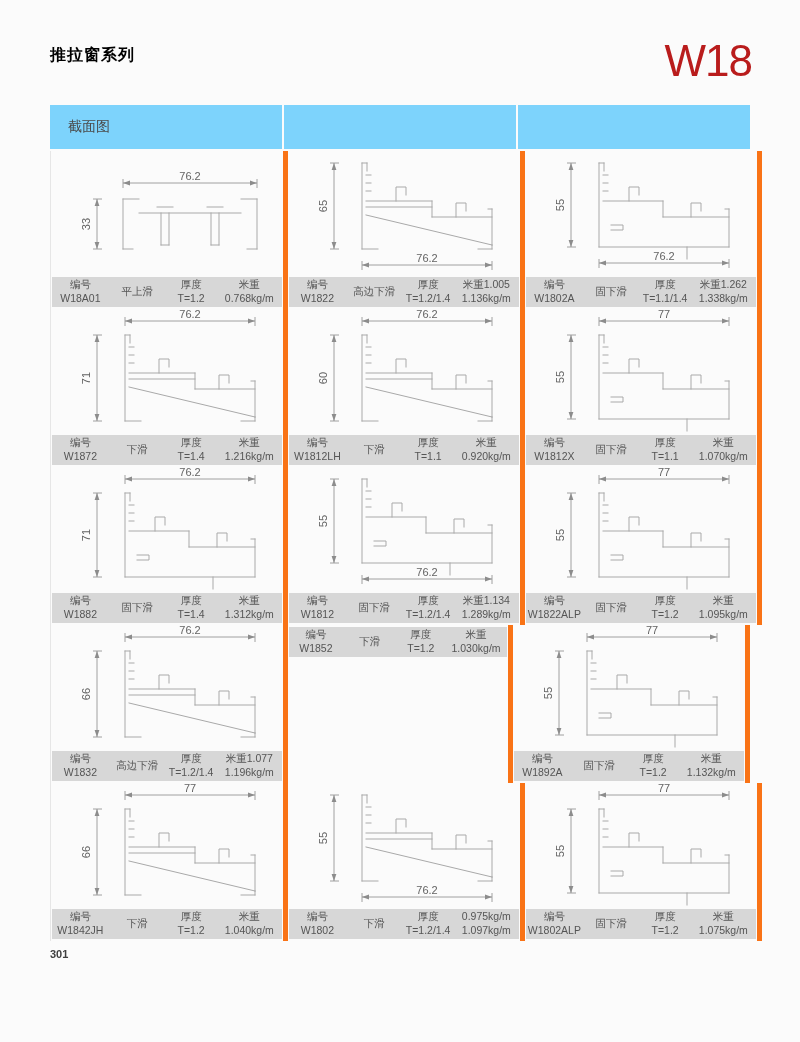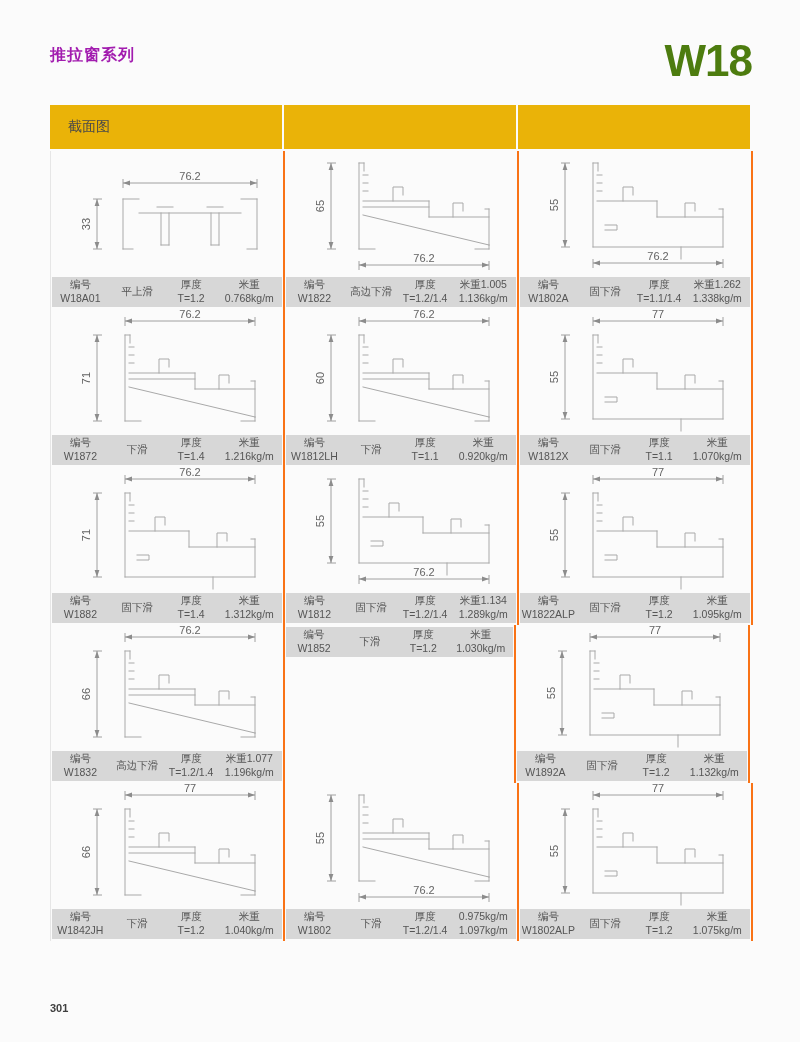--- a/index.html
+++ b/index.html
@@ -9,58 +9,58 @@
     font-family:"Liberation Sans","DejaVu Sans",sans-serif;
     color:#444;
     position:relative;
     overflow:hidden;
   }
   .page-header{
     position:absolute;left:50px;right:48px;top:40px;
     display:flex;justify-content:space-between;align-items:flex-end;
   }
   .series-title{
-    font-size:16px;font-weight:bold;color:#a21caf;
+    font-size:16px;font-weight:bold;color:#000000;
     letter-spacing:1px;margin-bottom:16px;
   }
   .model-code{
-    font-size:44px;font-weight:bold;color:#4d7c0f;
+    font-size:44px;font-weight:normal;color:#b91c1c;
     line-height:0.95;letter-spacing:-1px;
   }
   .table{
     position:absolute;left:50px;top:105px;width:700px;
   }
   .section-header{
     display:grid;grid-template-columns:1fr 1fr 1fr;gap:2px;
     margin-bottom:2px;
   }
   .sh-cell{
-    background:#eab308;height:44px;
+    background:#7dd3fc;height:44px;
     display:flex;align-items:center;
     padding-left:18px;box-sizing:border-box;
     font-size:14px;color:#4a4a4a;
   }
   .t-row{display:grid;grid-template-columns:1fr 1fr 1fr;}
-  .t-cell{border-right:2px solid #f97316;box-sizing:border-box;}
+  .t-cell{border-right:5px solid #f97316;box-sizing:border-box;}
   .t-cell:first-child{border-left:1px solid #e6e6e6;}
   .draw-area{
     height:124px;position:relative;overflow:hidden;
   }
   .info-strip{
     display:grid;grid-template-columns:1fr 1fr 0.9fr 1.15fr;gap:0;
     padding:2px 1px;
   }
   .info-cell{
     background:#d7d7d7;height:30px;
     display:flex;flex-direction:column;justify-content:center;align-items:center;
     font-size:10.5px;color:#555;line-height:1.32;
     text-align:center;white-space:nowrap;
   }
   .page-number{
-    position:absolute;left:50px;top:1002px;
+    position:absolute;left:50px;top:948px;
     font-size:11px;font-weight:bold;color:#3f3f3f;
   }
 </style>
 </head>
 <body>
 
 <div class="page">
   <div class="page-header">
     <div class="series-title">推拉窗系列</div>
     <div class="model-code">W18</div>

